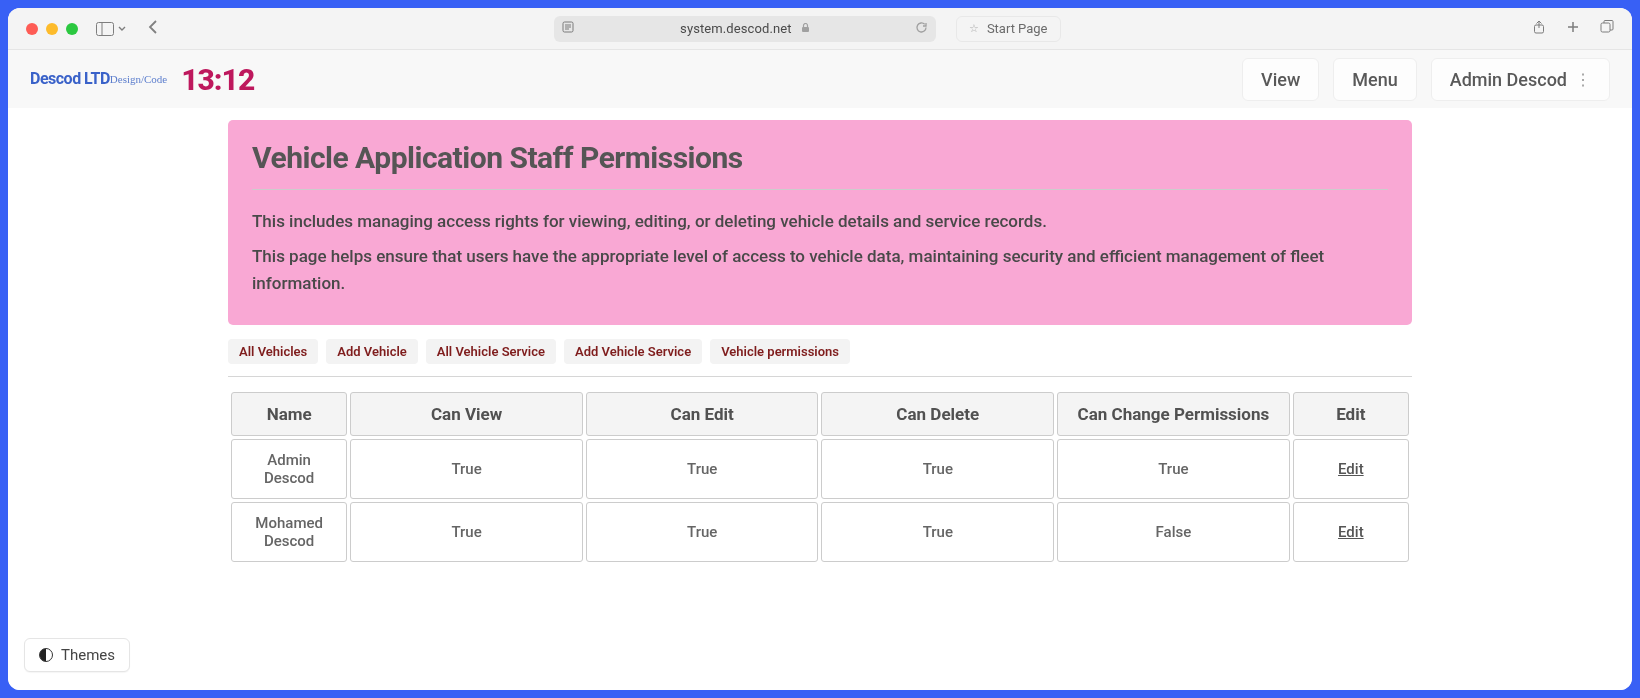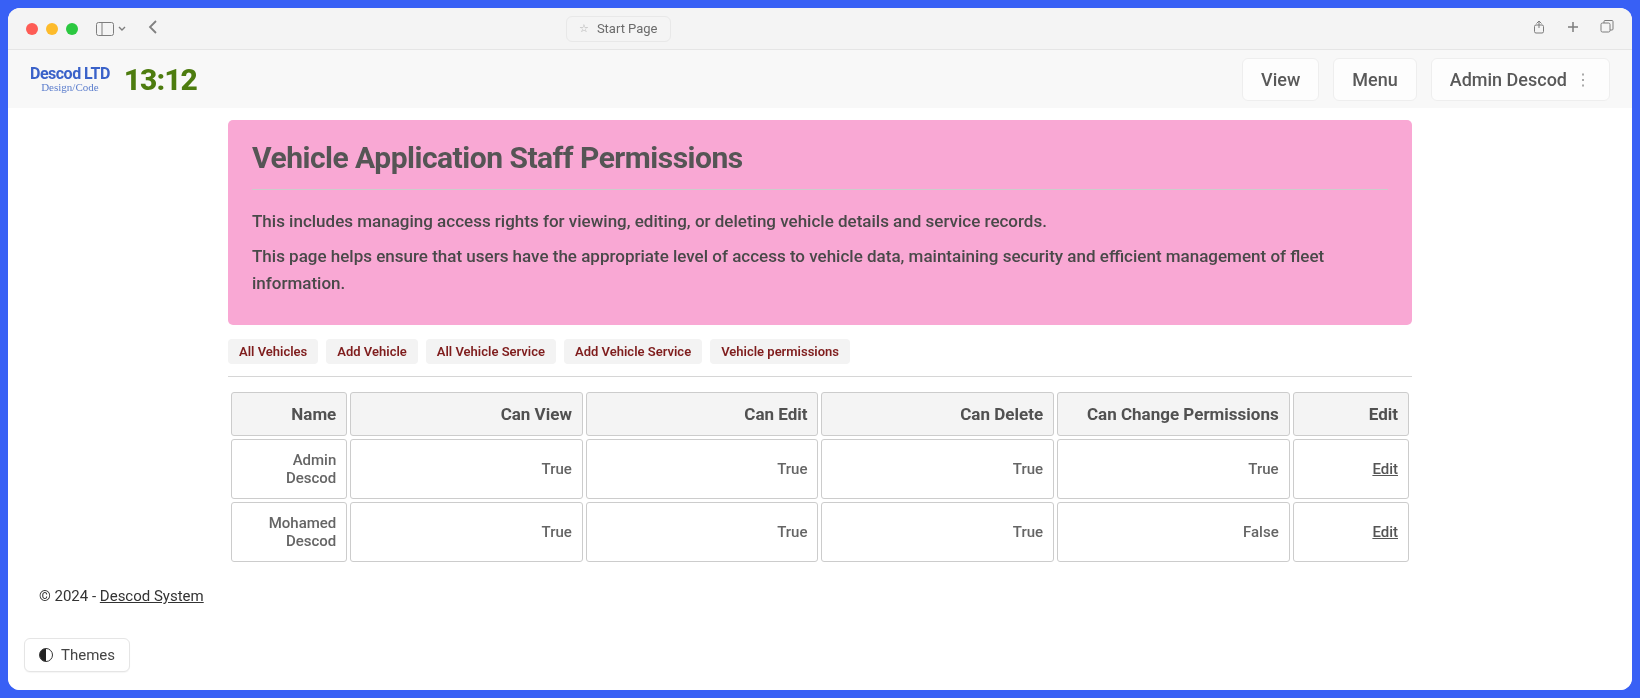--- a/index.html
+++ b/index.html
@@ -66,24 +66,24 @@
     .spacer { flex-grow: 1; }
     .chrome-right { display:flex; gap:20px; color:#7c7c7c; }
     .chrome-right .icn { width:14px; height:14px; }
 
     .app-header {
       height: 58px;
       background: #f8f8f8;
       display:flex; align-items:center;
       padding: 0 22px;
     }
-    .brand { display:flex; flex-direction:column; align-items:center; line-height:1; color:#3a62c9;}
+    .brand { display:flex; flex-direction:row; align-items:center; line-height:1; color:#3a62c9;}
     .brand-title { font-weight:700; font-size:16px; letter-spacing:-0.5px;}
     .brand-sub { font-size: 11px; color:#5c7ecd; font-family: cursive;}
-    .clock { font-size: 30px; font-weight: 800; color:#4d7c0f; margin-left: 14px; letter-spacing:-1px;}
+    .clock { font-size: 30px; font-weight: 800; color:#be185d; margin-left: 14px; letter-spacing:-1px;}
     .nav { margin-left:auto; display:flex; gap:14px; }
     .nav-item {
       background:#fdfdfd; border:1px solid #eee; border-radius:6px;
       padding: 10px 18px; font-size:18px; color:#595959; font-weight:500;
       display:flex; align-items:center; gap:8px;
     }
     .nav-item .menu-dots { font-size:16px; color:#999;}
 
     .content { padding: 0 15px 0 15px; flex:1; background:#fff; overflow:auto;}
     .card {
@@ -93,21 +93,21 @@
     }
     .card h1 { font-size: 30px; color:#555; font-weight:700; letter-spacing:-0.5px;}
     .card hr { border:none; border-top:1px solid #ccc; margin: 14px 0 18px 0;}
     .card p { font-size: 17px; color:#494949; line-height:1.55; margin-bottom:9px; font-weight:500;}
 
     .tab-row { margin: 14px 205px 0 205px; display:flex; gap:8px; border-bottom:1px solid #d6d6d6; padding-bottom:12px;}
     .tab-chip { background:#f3f3f3; border-radius:4px; padding: 5px 11px; font-size:13px; color:#7f1d1d; font-weight:600;}
 
     .tbl-wrap { margin: 12px 205px 0 205px; }
     table { width:100%; border-collapse: separate; border-spacing: 3px;}
-    th, td { border:1px solid #ccc; border-radius:3px; padding: 11px 10px; text-align:right;}
+    th, td { border:1px solid #ccc; border-radius:3px; padding: 11px 10px; text-align:center;}
     th { background:#f4f4f4; color:#515151; font-weight:700; font-size:17px;}
     td { color:#656565; font-size:15px; font-weight:500;}
     td a { color:#555; text-decoration:underline; }
 
     .footer-row { margin: 22px 0 0 16px; font-size:15px; color:#333;}
     .footer-row a { color:#333; text-decoration:underline;}
 
     .themes-pill {
       position:absolute; left:24px; bottom:26px;
       background:#fff; border:1px solid #e5e5e5; border-radius:6px;
@@ -140,20 +140,45 @@
         </svg>
     </div>
     <div class="back-icon">
       <svg width="10" height="16" viewBox="0 0 10 16">
           <path d="M8 2 L2 8 L8 14" fill="none" stroke="#808080" stroke-width="1.8"></path>
         </svg>
     </div>
 
     <div style="flex-basis:380px;"></div>
 
+    <div class="url-bar">
+      <span class="paper-icon">
+        <svg width="12" height="12" viewBox="0 0 12 12">
+            <rect x="1" y="1" width="10" height="10" rx="1.5" fill="none" stroke="#7a7a7a"></rect>
+            <line x1="3" y1="4" x2="9" y2="4" stroke="#7a7a7a"></line>
+            <line x1="3" y1="6" x2="9" y2="6" stroke="#7a7a7a"></line>
+            <line x1="3" y1="8" x2="7" y2="8" stroke="#7a7a7a"></line>
+          </svg>
+      </span>
+      <span class="url-text">
+        <span>system.descod.net</span>
+        <span class="lock-icon">
+          <svg width="9" height="10" viewBox="0 0 9 10">
+              <rect x="1" y="4" width="7" height="5" rx="1" fill="#a0a0a0"></rect>
+              <path d="M2.5 4 V2.5 a2 2 0 0 1 4 0 V4" fill="none" stroke="#a0a0a0" stroke-width="1.2"></path>
+            </svg>
+        </span>
+      </span>
+      <span class="reload-icon">
+        <svg width="13" height="13" viewBox="0 0 13 13">
+            <path d="M11 6.5 a4.5 4.5 0 1 1 -1.3 -3.2" fill="none" stroke="#a0a0a0" stroke-width="1.3"></path>
+            <path d="M11 2 V5 H8" fill="none" stroke="#a0a0a0" stroke-width="1.3"></path>
+          </svg>
+      </span>
+    </div>
 
     <div class="pill">
       <span class="star-icon">☆</span>
       <span>Start Page</span>
     </div>
 
     <div class="spacer"></div>
 
     <div class="chrome-right">
       <span>
@@ -239,22 +264,19 @@
             <td>True</td>
             <td>True</td>
             <td>True</td>
             <td>False</td>
             <td><a href="#">Edit</a></td>
           </tr>
         </tbody>
       </table>
     </div>
 
-    <div class="footer-row">
-      <span>© 2024 - </span><a href="#">Descod System</a>
-    </div>
   </div>
 </div>
 
 <div class="themes-pill">
   <span class="theme-icon"></span>
   <span>Themes</span>
 </div>
 
 </body></html>

